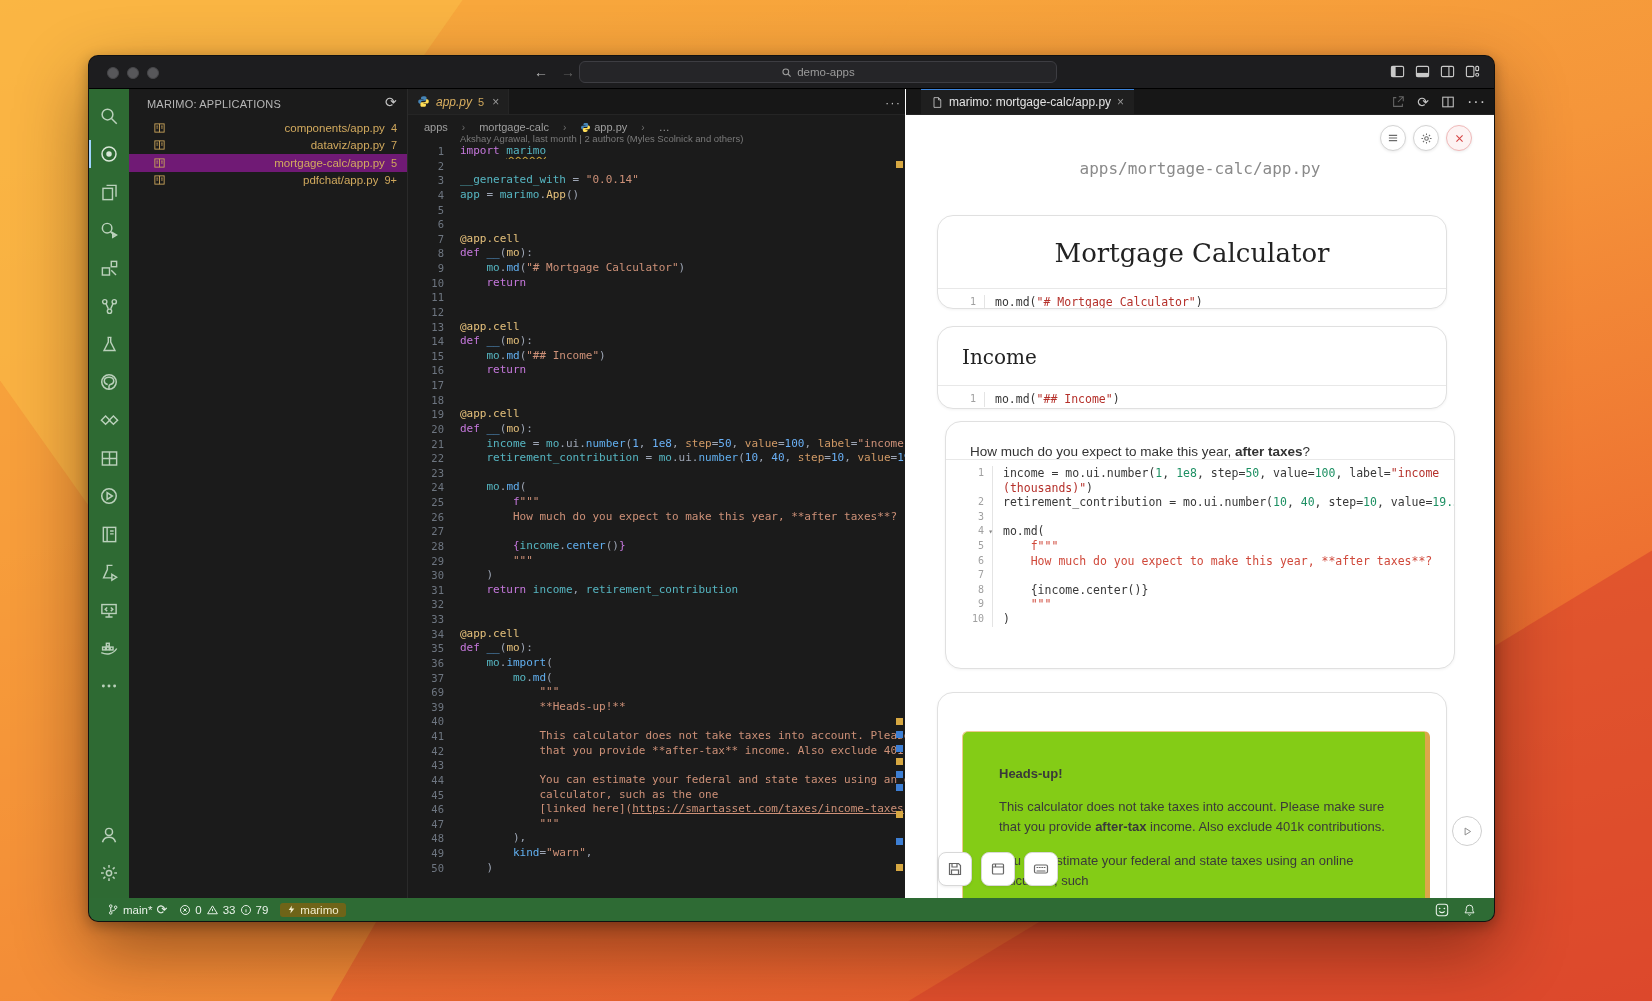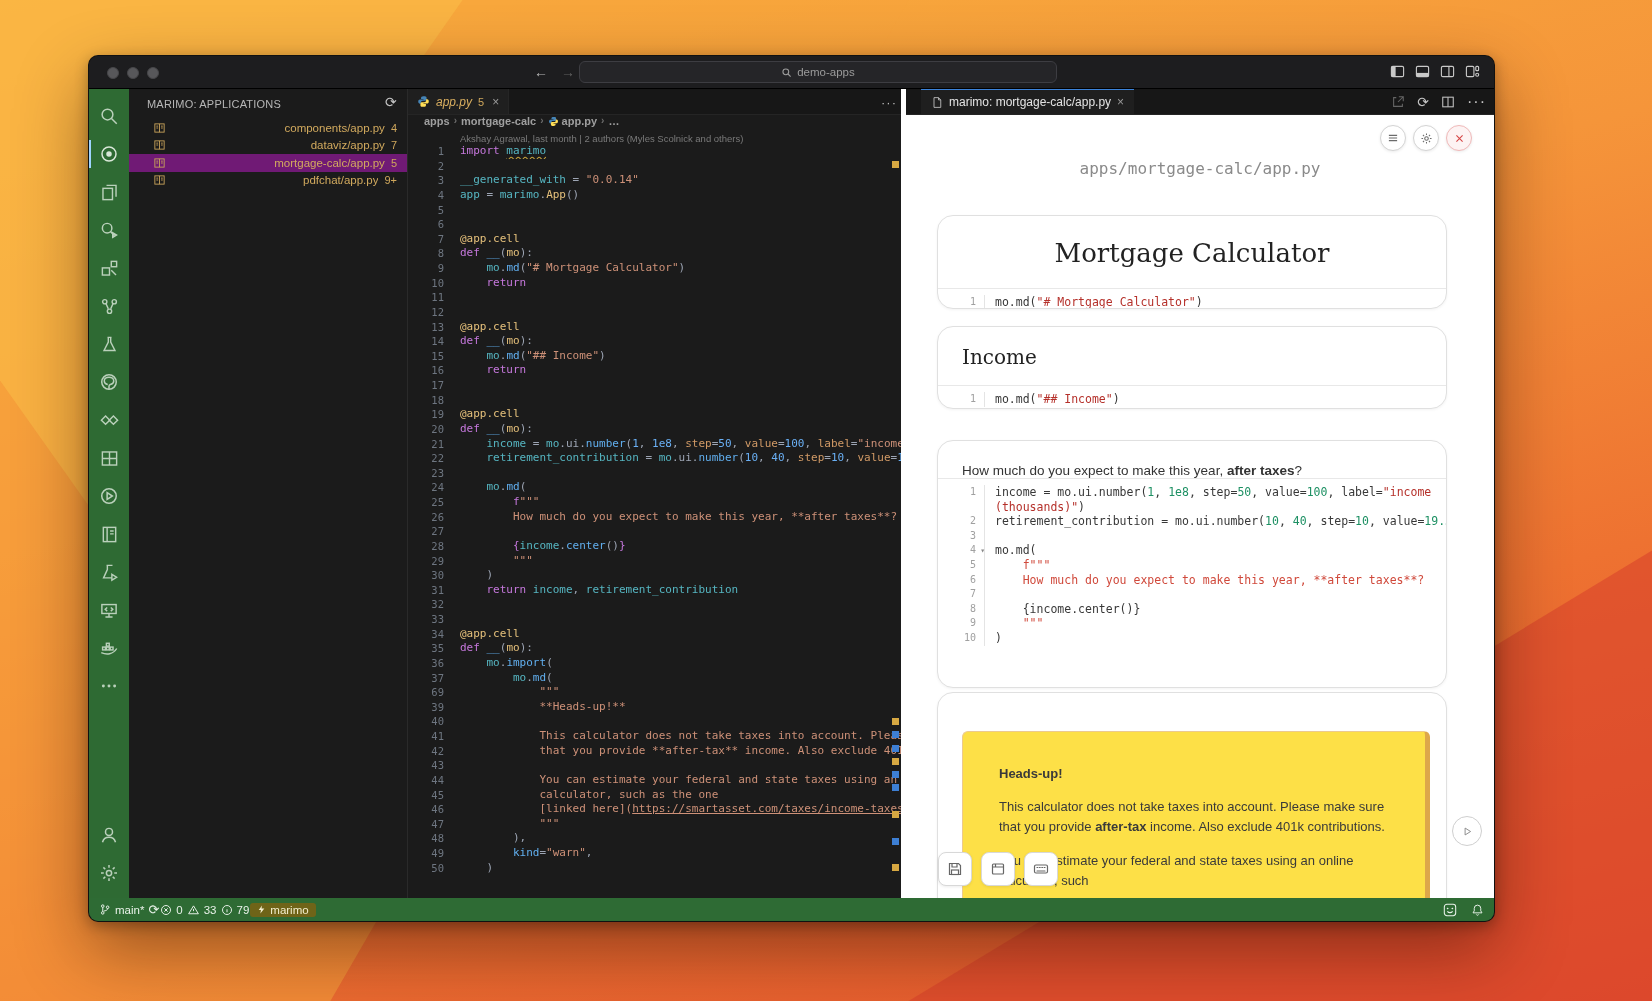--- a/index.html
+++ b/index.html
@@ -37,28 +37,28 @@
   
   .sidebar{width:279px;background:#1b1b1b;flex:none;border-right:1px solid #2a2a2a;font-size:11.5px;color:#cccccc;}
   .sb-head{height:30px;display:flex;align-items:center;padding:0 10px 0 18px;font-size:11px;letter-spacing:.2px;color:#b7b7b7;position:relative;}
   .sb-refresh{position:absolute;right:10px;top:5px;color:#c5c5c5;font-size:14px;cursor:pointer;}
   .sb-row{height:17.5px;display:flex;align-items:center;padding:0 10px 0 24px;gap:6px;color:#d2aa5e;cursor:pointer;}
   .sb-row.sel{background:#701a75;}
   .sb-row .fname{flex:1;white-space:nowrap;overflow:hidden;text-align:right;}
   .sb-row .fbadge{font-size:11px;color:#cfa75c;}
 
   
-  .editorcol{width:498px;flex:none;display:flex;flex-direction:column;background:#1b1b1b;position:relative;border-right:5px solid #ffffff;}
+  .editorcol{width:498px;flex:none;display:flex;flex-direction:column;background:#1b1b1b;position:relative;border-right:1px solid #ffffff;}
   .tabsbar{height:26px;background:#171717;flex:none;display:flex;align-items:stretch;position:relative;border-bottom:1px solid #252525;}
   .tab{display:flex;align-items:center;gap:6px;padding:0 9px;background:#1f1f1f;border-right:1px solid #252525;font-size:12px;}
   .tab .tlabel{color:#d9ae5f;font-style:italic;}
   .tab .tbadge{color:#cfa75c;font-size:11px;}
   .tab .tclose{color:#9a9a9a;font-size:12px;margin-left:2px;cursor:pointer;}
   .tab-overflow{position:absolute;right:4px;top:0;height:26px;display:flex;align-items:center;color:#bdbdbd;font-size:13px;letter-spacing:1px;cursor:pointer;}
-  .breadcrumbs{height:18px;display:flex;align-items:flex-start;gap:4px;padding-left:16px;font-size:11px;color:#9f9f9f;flex:none;font-weight:bold;}
+  .breadcrumbs{height:18px;display:flex;align-items:flex-end;gap:14px;padding-left:16px;font-size:11px;color:#9f9f9f;flex:none;}
   .breadcrumbs .sep{color:#6e6e6e;font-size:10px;}
   .codearea{flex:1;position:relative;overflow:hidden;font-family:"DejaVu Sans Mono","Liberation Mono",monospace;font-size:11px;}
   .blame{position:absolute;left:52px;top:0;height:12px;line-height:12px;font-size:9.5px;color:#7a7a7a;font-family:"Liberation Sans",sans-serif;white-space:nowrap;}
   .lines{position:absolute;left:0;right:0;top:11px;}
   .eline{height:14.63px;line-height:14.63px;display:flex;white-space:pre;}
   .lnum{width:36px;text-align:right;color:#6e7681;flex:none;font-size:10.5px;}
   .lcode{padding-left:16px;color:#abb2bf;overflow:hidden;white-space:pre;}
   .tk-kw{color:#c678dd;} .tk-fn{color:#61afef;} .tk-var{color:#56b6c2;} .tk-gold{color:#e5c07b;}
   .tk-str{color:#ce9178;} .tk-num{color:#6ab0f5;} .tk-pun{color:#9da5b4;} .tk-par{color:#d19a66;}
   .tk-dec{color:#e5c07b;} .tk-sq{text-decoration:underline wavy #c8a43c;text-underline-offset:2px;}
@@ -83,29 +83,29 @@
   .cell-h2{font-family:"DejaVu Serif",serif;font-size:20px;color:#222;text-align:left;padding:18px 0 16px 24px;}
   .cellcode{border-top:1px solid #e8e8e8;font-family:"DejaVu Sans Mono",monospace;font-size:11.5px;padding:6px 0;}
   .pcl{display:flex;line-height:14.6px;white-space:pre;}
   .pnum{width:46px;flex:none;text-align:right;color:#a0a0a0;font-size:10px;padding-right:8px;position:relative;}
   .pchev{position:absolute;right:-1px;top:1px;font-size:8px;color:#888;}
   .pcode{border-left:1px solid #e4e4e4;padding-left:10px;overflow:hidden;}
   .tk-pk{color:#383838;} .tk-pnum{color:#1d9063;} .tk-pstr{color:#b5302a;} .tk-pred{color:#d0493b;}
   .qrow{font-size:13.5px;color:#333;padding:22px 24px 0;}
   .inrow{display:flex;align-items:center;justify-content:center;gap:8px;padding:14px 0 16px;font-size:11.5px;color:#444;}
   .numinput{width:80px;height:20px;border:1px solid #bdbdbd;border-radius:5px;font-family:"DejaVu Sans Mono",monospace;font-size:11px;padding:0 6px;color:#333;}
-  .callout{margin:38px 16px 0 24px;background:#fde047;border:1px solid #ecca8e;border-right:5px solid #dda74a;border-radius:6px;padding:34px 36px 30px;font-size:13px;color:#3a3a3a;}
+  .callout{margin:38px 16px 0 24px;background:#84cc16;border:1px solid #ecca8e;border-right:5px solid #dda74a;border-radius:6px;padding:34px 36px 30px;font-size:13px;color:#3a3a3a;}
   .callout .ctitle{font-weight:bold;margin-bottom:16px;}
   .callout p{line-height:1.55;margin-bottom:14px;}
   .float-bottom{position:absolute;left:32px;bottom:12px;display:flex;gap:9px;}
   .sqbtn{width:34px;height:34px;border-radius:8px;background:#fff;border:1px solid #d8d8d8;display:flex;align-items:center;justify-content:center;color:#666;cursor:pointer;box-shadow:0 1px 3px rgba(0,0,0,.08);}
   .playbtn{position:absolute;right:12px;bottom:52px;width:30px;height:30px;border-radius:50%;background:#fff;border:1px solid #cfcfcf;display:flex;align-items:center;justify-content:center;color:#8a8a8a;cursor:pointer;}
 
   
-  .statusbar{height:23px;background:#2e6b34;flex:none;display:flex;align-items:center;color:#e9f2e9;font-size:11.5px;padding:0 10px;gap:1px;}
+  .statusbar{height:23px;background:#2e6b34;flex:none;display:flex;align-items:center;color:#e9f2e9;font-size:11.5px;padding:0 18px;gap:12px;}
   .sb-item{display:flex;align-items:center;gap:4px;cursor:pointer;}
   .chip{background:#6f6418;border-radius:3px;padding:1px 7px;display:flex;align-items:center;gap:4px;color:#f2eecd;}
   .sb-right{margin-left:auto;display:flex;gap:14px;align-items:center;}
   svg{display:block;}
 </style>
 </head>
 <body>
 
 <div class="wall">
   <div class="facet1"></div>
@@ -484,21 +484,21 @@
             </div>
         </div>
 
         <div class="cell" style="top:211px;height:83px;">
           <div class="cell-h2">Income</div>
           <div class="cellcode" id="cell2-code">
               <div class="pcl"><span class="pnum">1</span><span class="pcode"><span class="tk-pk">mo.md(</span><span class="tk-pstr">"## Income"</span><span class="tk-pk">)</span></span></div>
             </div>
         </div>
 
-        <div class="cell" style="top:325px;height:248px;">
+        <div class="cell" style="top:306px;height:248px;margin-left:8px;">
           <div class="qrow" id="q-text">How much do you expect to make this year, <b>after taxes</b>?</div>
           <div class="cellcode" id="cell3-code">
               <div class="pcl"><span class="pnum">1</span><span class="pcode"><span class="tk-pk">income = mo.ui.number(</span><span class="tk-pnum">1</span><span class="tk-pk">, </span><span class="tk-pnum">1e8</span><span class="tk-pk">, step=</span><span class="tk-pnum">50</span><span class="tk-pk">, value=</span><span class="tk-pnum">100</span><span class="tk-pk">, label=</span><span class="tk-pstr">"income</span></span></div>
               <div class="pcl"><span class="pnum"></span><span class="pcode"><span class="tk-pstr">(thousands)"</span><span class="tk-pk">)</span></span></div>
               <div class="pcl"><span class="pnum">2</span><span class="pcode"><span class="tk-pk">retirement_contribution = mo.ui.number(</span><span class="tk-pnum">10</span><span class="tk-pk">, </span><span class="tk-pnum">40</span><span class="tk-pk">, step=</span><span class="tk-pnum">10</span><span class="tk-pk">, value=</span><span class="tk-pnum">19.5</span></span></div>
               <div class="pcl"><span class="pnum">3</span><span class="pcode"> </span></div>
               <div class="pcl"><span class="pnum">4<span class="pchev">▾</span></span><span class="pcode"><span class="tk-pk">mo.md(</span></span></div>
               <div class="pcl"><span class="pnum">5</span><span class="pcode"><span class="tk-pred">    f"""</span></span></div>
               <div class="pcl"><span class="pnum">6</span><span class="pcode"><span class="tk-pred">    How much do you expect to make this year, **after taxes**?</span></span></div>
               <div class="pcl"><span class="pnum">7</span><span class="pcode"> </span></div>

